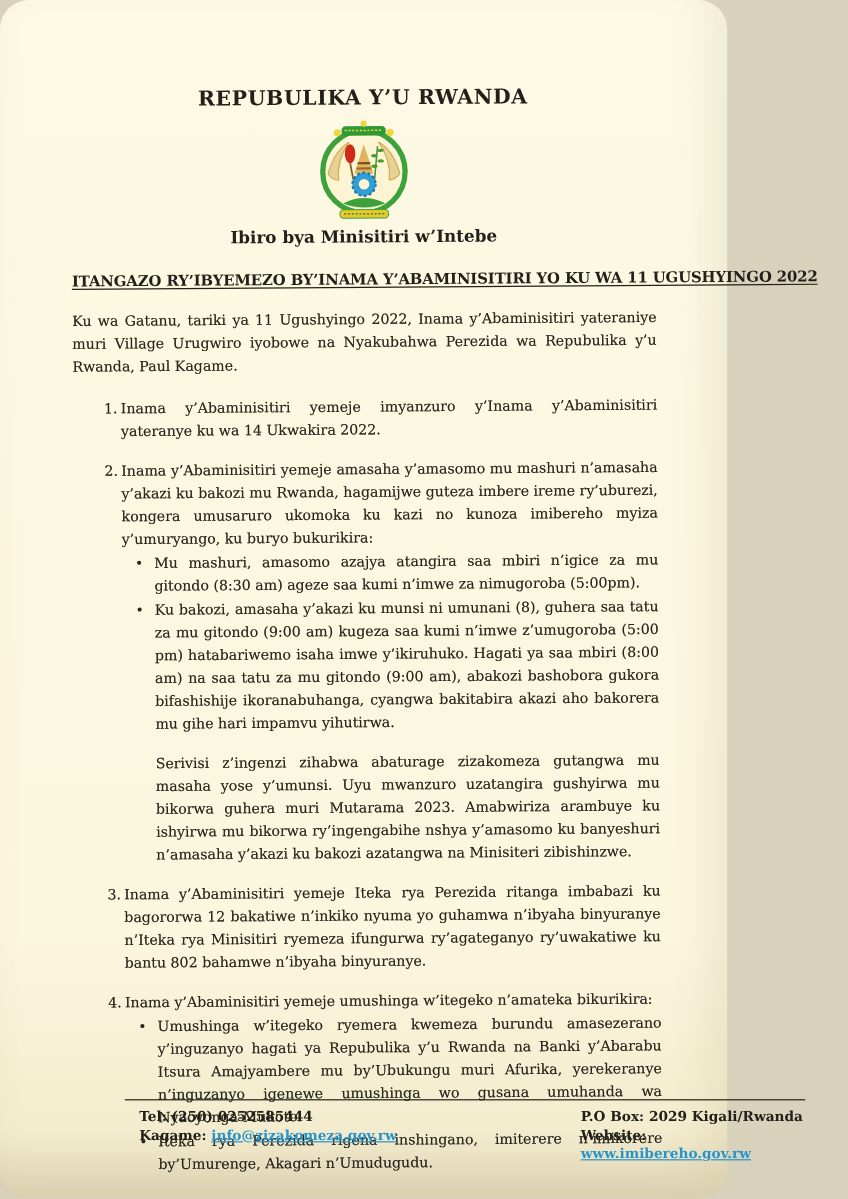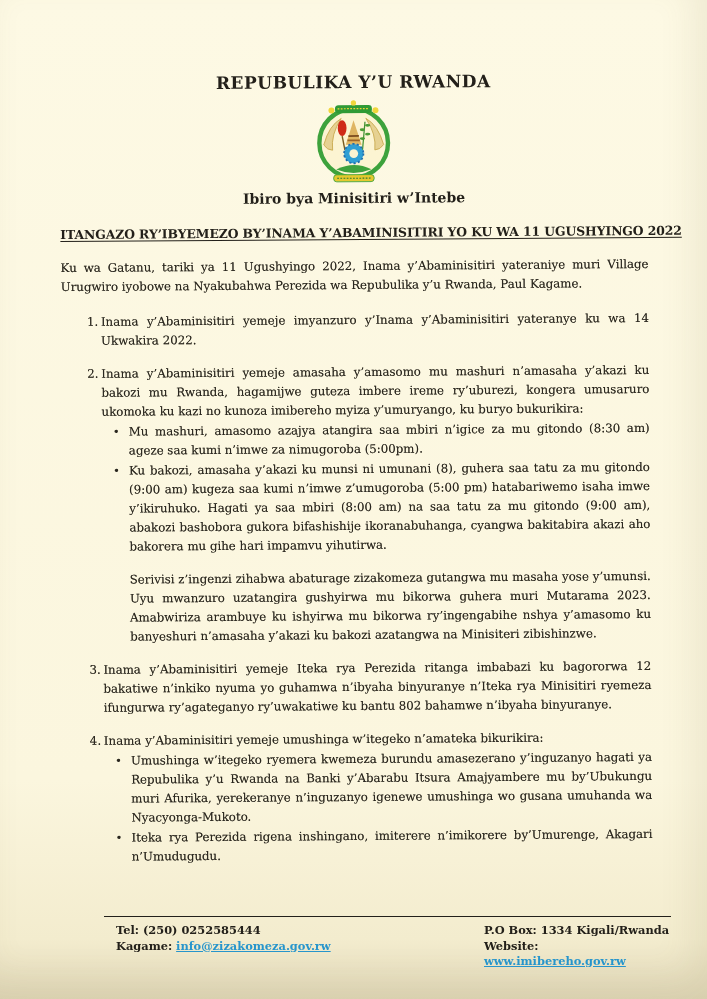--- a/index.html
+++ b/index.html
@@ -1,22 +1,23 @@
 <!DOCTYPE html>
 <html><head>
 <meta charset="utf-8">
 <style>
   html,body{margin:0;padding:0;}
   body{width:707px;height:999px;overflow:hidden;background:#d8d2bc;}
   .page{
-    position:relative;width:707px;height:999px;box-sizing:border-box;
+    position:relative;width:606px;height:999px;box-sizing:border-box;
     background:linear-gradient(180deg,#fdf9e4 0%,#fbf6de 78%,#f3ecce 94%,#e3dabb 100%);
     box-shadow:inset -14px -20px 34px rgba(120,104,58,0.10);
     font-family:"DejaVu Serif","Liberation Serif",serif;
     color:#29261e;
+    border-radius:24px;
   }
   .content{position:absolute;left:62px;right:57px;top:72px;transform:rotate(-0.4deg);}
   .center{text-align:center;}
   .republic-title{font-size:17px;font-weight:bold;letter-spacing:.5px;color:#23201a;}
   .emblem{margin:7px auto 0;width:88px;height:88px;}
   .office-title{font-size:14px;font-weight:bold;margin-top:3px;color:#23201a;}
   .doc-title{
     margin-top:19px;font-size:12.4px;font-weight:bold;letter-spacing:-0.1px;
     white-space:nowrap;text-decoration:underline;text-underline-offset:2px;color:#23201a;
   }
@@ -146,21 +147,21 @@
         <span>(250) 0252585444</span>
       </div>
       <div>
         <span>Kagame:</span>
         <a class="link">info@zizakomeza.gov.rw</a>
       </div>
     </div>
     <div class="fcol fright">
       <div>
         <span>P.O Box:</span>
-        <span>1334 Kigali/Rwanda</span>
+        <span>2029 Kigali/Rwanda</span>
       </div>
       <div>
         <span>Website:</span>
         <a class="link">www.imibereho.gov.rw</a>
       </div>
     </div>
   </div>
 </div>
 
 </body></html>

